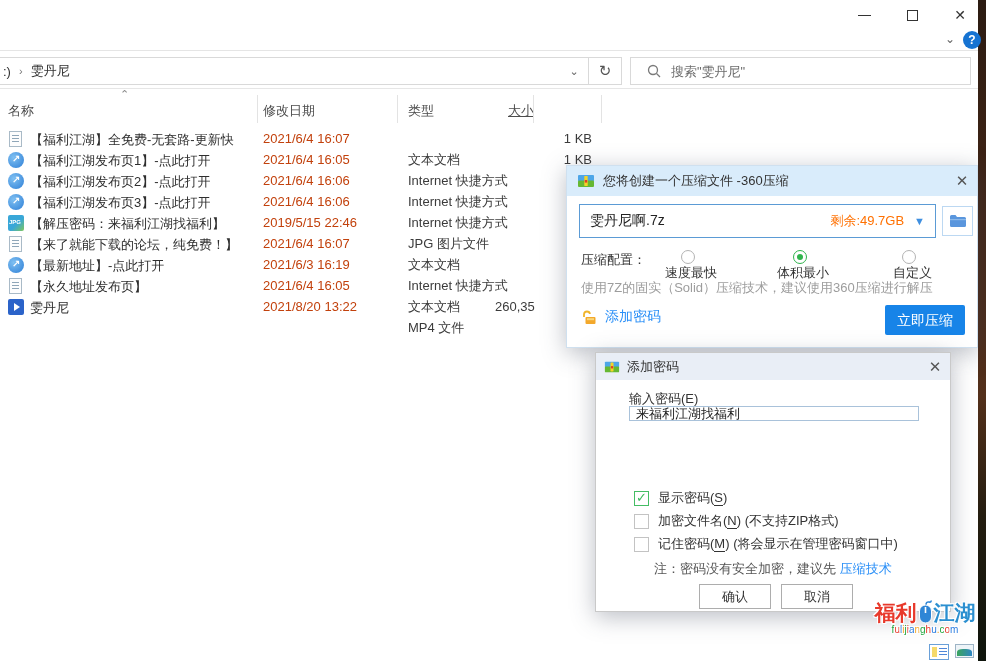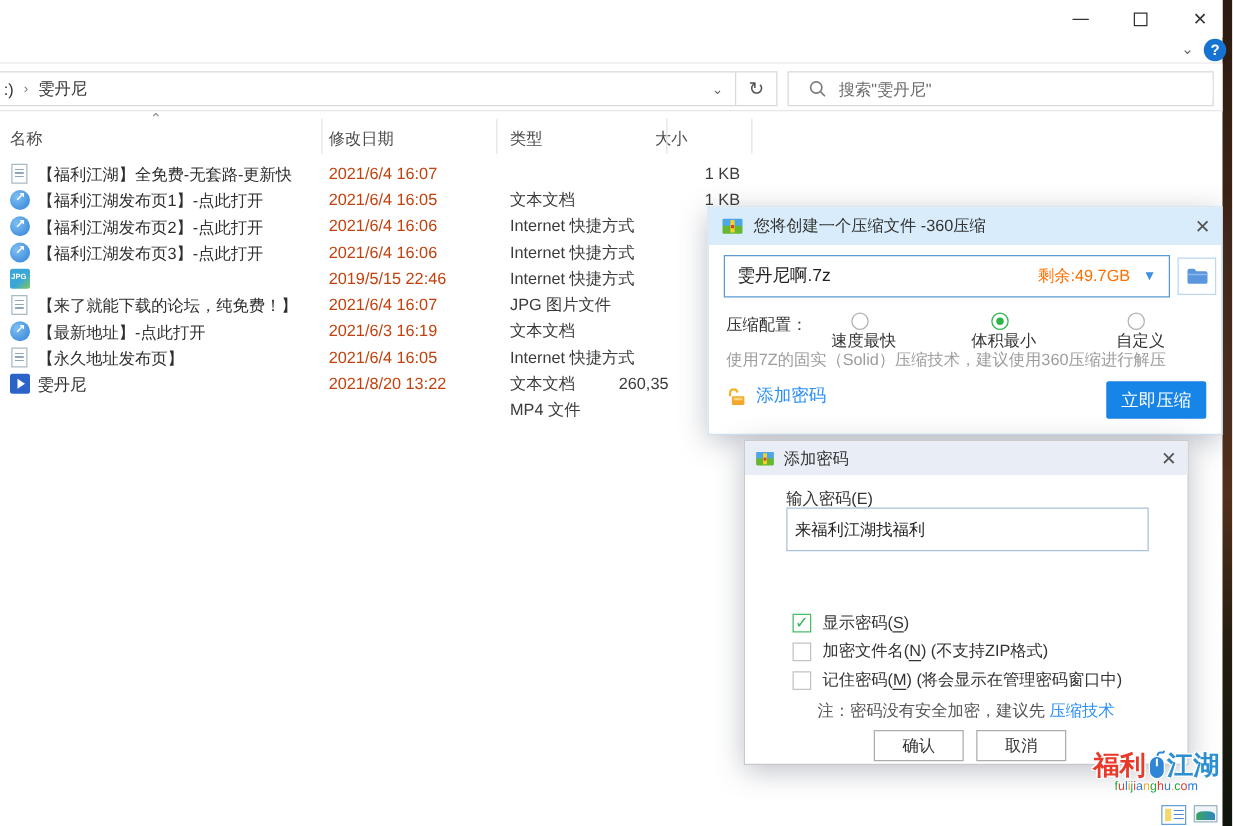--- a/index.html
+++ b/index.html
@@ -32,21 +32,21 @@
   .addr-div { width:0; height:100%; border-left:1px solid #d9d9d9; }
   .addr-refresh { width:32px; height:100%; color:#555; font-size:15px; display:flex; align-items:center; justify-content:center; }
   .searchbox { position:absolute; left:630px; top:6px; width:341px; height:28px; border:1px solid #d9d9d9; background:#fff; display:flex; align-items:center; }
   .searchbox svg { margin-left:16px; }
   .searchbox input { border:none; outline:none; flex:1; margin-left:10px; font-size:13px; color:#333; font-family:inherit; }
   .searchbox input::placeholder { color:#6c6c6c; opacity:1; }
 
   
   .colheaders { position:absolute; left:0; top:95px; width:978px; height:28px; font-size:13px; color:#4c4c4c; }
   .colheaders .hdr { position:absolute; top:7px; }
-  .hdr-name { left:8px; } .hdr-date { left:263px; } .hdr-type { left:408px; } .hdr-size { left:524px; }
+  .hdr-name { left:8px; } .hdr-date { left:263px; } .hdr-type { left:408px; } .hdr-size { left:508px;text-decoration:underline; }
   .sort-arrow { position:absolute; left:120px; top:-7px; color:#888; font-size:11px; }
   .colsep { position:absolute; top:0; height:28px; border-left:1px solid #e3e3e3; }
 
   
   .filelist { position:absolute; left:0; top:129px; width:978px; }
   .frow { position:relative; height:21px; font-size:13px; color:#2e2e2e; }
   .frow .ficon { position:absolute; left:8px; top:2px; width:16px; height:16px; }
   .frow .cell-name { position:absolute; left:30px; top:2px; white-space:nowrap; }
   .frow .cell-date { position:absolute; left:263px; top:2px; color:#c2410c; }
   .frow .cell-type { position:absolute; left:408px; top:2px; color:#3b3b3b; white-space:nowrap;margin-top:20px; }
@@ -77,21 +77,21 @@
   .hint { position:absolute; left:14px; top:113px; font-size:13px; color:#9d9d9d; white-space:nowrap; }
   .addpwd { position:absolute; left:14px; top:142px; display:flex; align-items:center; font-size:14px; color:#2a8ff7; }
   .addpwd svg { margin-right:8px; }
   .compress-btn { position:absolute; left:318px; top:139px; width:80px; height:30px; background:#1784e8; color:#fff; font-size:14px; text-align:center; line-height:30px; border-radius:2px; }
 
   
   #dlg-pwd { left:595px; top:352px; width:356px; height:260px; border:1px solid #c9c9c9; }
   #dlg-pwd .dlg-title { height:27px; background:#e9eef6; padding-left:8px; }
   #dlg-pwd .dlg-title svg { margin-right:7px; }
   .pwd-label { position:absolute; left:33px; top:37px; font-size:13px; color:#333; }
-  .pwd-input { position:absolute; left:33px; top:53px; width:290px; height:35px; border:1px solid #a9c2da; font-size:13px; color:#222; padding-left:6px; outline:none; font-family:inherit; }
+  .pwd-input { position:absolute; left:33px; top:53px; width:290px; height:15px; border:1px solid #a9c2da; font-size:13px; color:#222; padding-left:6px; outline:none; font-family:inherit; }
   .cbx-row { position:absolute; left:38px; display:flex; align-items:center; font-size:13px; color:#333; }
   .cbx { width:15px; height:15px; border:1px solid #c3c3c3; background:#fff; margin-right:9px; position:relative; }
   .cbx.checked { border-color:#44bd64; }
   .cbx.checked::after { content:"✓"; position:absolute; left:1px; top:-2px; color:#3cb95c; font-size:13px; font-weight:bold; }
   .cb1 { top:136px; } .cb2 { top:159px; } .cb3 { top:182px; }
   .pwd-note { position:absolute; left:58px; top:207px; font-size:13px; color:#555; }
   .pwd-note a { color:#2a8ff7; text-decoration:none; }
   .dlg-btn { position:absolute; top:231px; width:72px; height:25px; border:1px solid #adadad; background:#fff; font-size:13px; color:#333; text-align:center; line-height:23px; }
   .btn-ok { left:103px; } .btn-cancel { left:185px; }
   .ak { border-bottom:1px solid currentColor; }
@@ -205,20 +205,21 @@
     <div class="frow">
       <span class="ficon icon-url"></span>
       <span class="cell-name">【福利江湖发布页3】-点此打开</span>
       <span class="cell-date">2021/6/4 16:06</span>
       <span class="cell-type">Internet 快捷方式</span>
       <span class="cell-size"></span>
     </div>
 
     <div class="frow">
       <span class="ficon icon-jpg"></span>
+      <span class="cell-name">【解压密码：来福利江湖找福利】</span>
       <span class="cell-date">2019/5/15 22:46</span>
       <span class="cell-type">JPG 图片文件</span>
       <span class="cell-size"></span>
     </div>
 
     <div class="frow">
       <span class="ficon icon-txt"></span>
       <span class="cell-name">【来了就能下载的论坛，纯免费！】</span>
       <span class="cell-date">2021/6/4 16:07</span>
       <span class="cell-type">文本文档</span>

